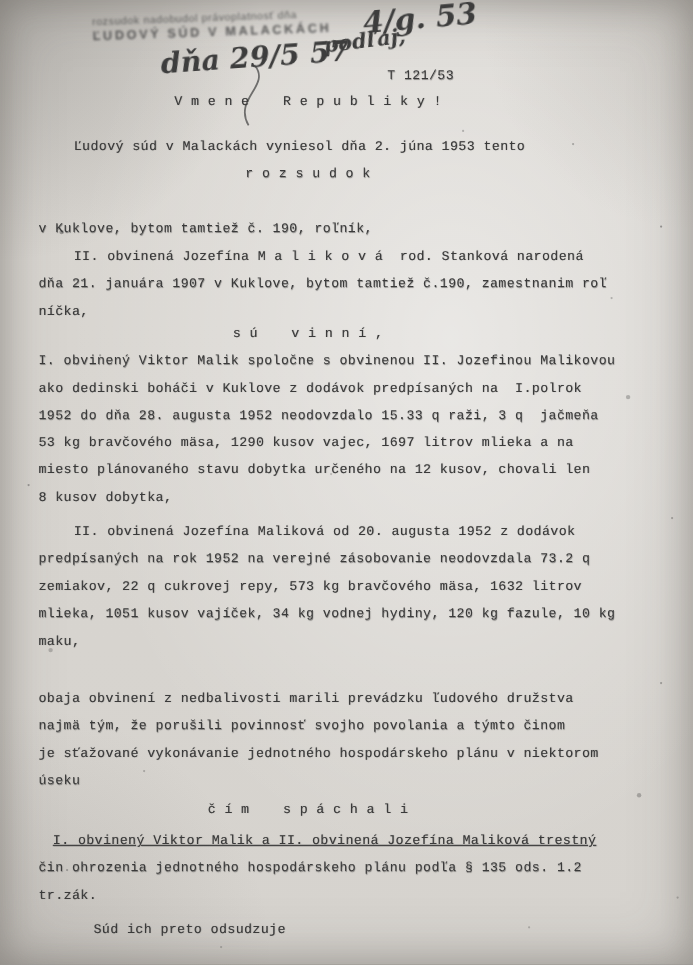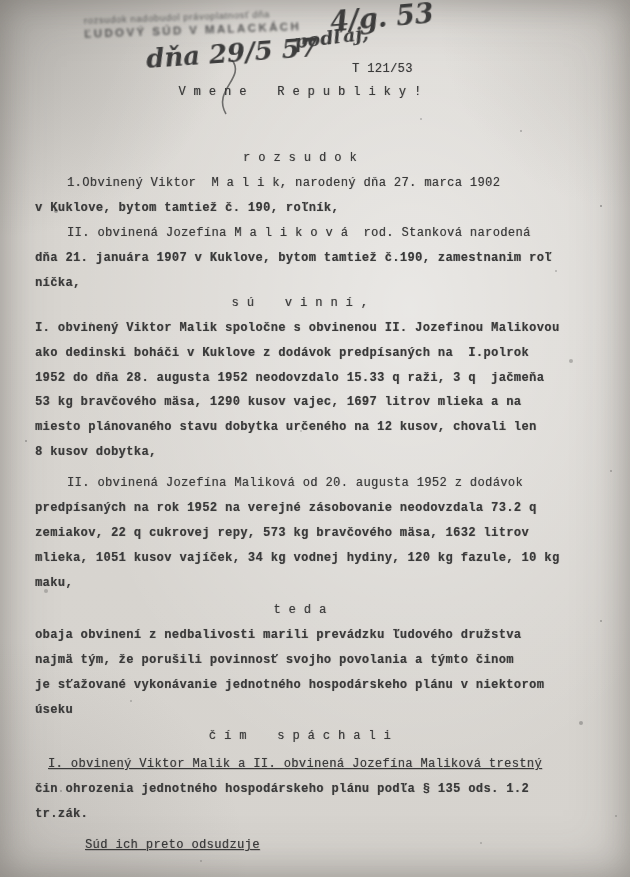--- a/index.html
+++ b/index.html
@@ -27,25 +27,25 @@
       130px 700px 0 0 rgba(60,60,60,.30), 580px 722px 0 1px rgba(60,60,60,.32),
       330px 762px 0 0 rgba(60,60,60,.30), 60px 790px 0 0 rgba(60,60,60,.36),
       615px 815px 0 0 rgba(60,60,60,.30), 200px 860px 0 0 rgba(60,60,60,.28),
       420px 118px 0 0 rgba(60,60,60,.30), 300px 430px 0 0 rgba(60,60,60,.25),
       555px 270px 0 0 rgba(60,60,60,.30), 480px 842px 0 0 rgba(60,60,60,.28);}
   .line{
     position:absolute;font-size:12px;color:#3a3a3a;letter-spacing:.4px;
     white-space:pre;text-shadow:.4px .4px .7px rgba(45,45,45,.5);
     filter:blur(.25px);
   }
-  .l{left:35px;font-weight:bold;}
+  .l{left:35px;}
   .ind{left:67px;}
   .ind2{left:48px;text-decoration:underline;}
-  .ind3{left:85px;text-decoration:underline;}
-  .c{left:0;width:560px;text-align:center;margin-left:20px;}
+  .ind3{left:85px;}
+  .c{left:0;width:560px;text-align:center;}
   .stamp{position:absolute;left:84px;top:11px;transform:rotate(-2deg);
     color:#4b4b4b;filter:blur(.8px);font-family:"Liberation Sans",sans-serif;}
   .stamp .s1{font-size:9.5px;letter-spacing:.6px;opacity:.85;}
   .stamp .s2{font-size:11.5px;font-weight:bold;letter-spacing:2.4px;margin-top:2px;opacity:.9;}
   .hw{position:absolute;font-family:"DejaVu Serif",serif;font-style:italic;
     font-weight:bold;color:#3d3d3d;filter:blur(.45px);white-space:pre;}
   .hw1{left:330px;top:2px;font-size:27px;transform:rotate(-5deg);}
   .hw2{left:294px;top:26px;font-size:19px;transform:rotate(-7deg);}
   .hw3{left:146px;top:38px;font-size:26px;transform:rotate(-4deg);}
   .case{left:352px;top:62px;}
@@ -67,39 +67,38 @@
   <div class="hw hw2">podľaj,</div>
   <div class="hw hw3">dňa 29/5 57</div>
 
   <svg class="penstroke" width="80" height="60">
     <path d="M42,2 C56,20 22,32 36,56" stroke="#3f3f3f" stroke-width="1.6" fill="none" opacity="0.7"></path>
   </svg>
 
   <div class="line case">T 121/53</div>
 
   <div class="line c" style="top:85px">V m e n e    R e p u b l i k y !</div>
+  <div class="line ind" style="top:126px">Ľudový súd v Malackách vyniesol dňa 2. júna 1953 tento</div>
   <div class="line c" style="top:151px">r o z s u d o k</div>
-  <div class="line ind" style="top:176px">1.Obvinený Viktor  M a l i k, narodený dňa 27. marca 1902</div>
   <div class="line l" style="top:201px">v Kuklove, bytom tamtiež č. 190, roľník,</div>
   <div class="line ind" style="top:226px">II. obvinená Jozefína M a l i k o v á  rod. Stanková narodená</div>
   <div class="line l" style="top:251px">dňa 21. januára 1907 v Kuklove, bytom tamtiež č.190, zamestnanim roľ</div>
   <div class="line l" style="top:276px">níčka,</div>
   <div class="line l" style="top:321px">I. obvinený Viktor Malik spoločne s obvinenou II. Jozefinou Malikovou</div>
   <div class="line c" style="top:296px">s ú    v i n n í ,</div>
   <div class="line l" style="top:346px">ako dedinski boháči v Kuklove z dodávok predpísaných na  I.polrok</div>
   <div class="line l" style="top:371px">1952 do dňa 28. augusta 1952 neodovzdalo 15.33 q raži, 3 q  jačmeňa</div>
   <div class="line l" style="top:395px">53 kg bravčového mäsa, 1290 kusov vajec, 1697 litrov mlieka a na</div>
   <div class="line l" style="top:420px">miesto plánovaného stavu dobytka určeného na 12 kusov, chovali len</div>
   <div class="line l" style="top:445px">8 kusov dobytka,</div>
   <div class="line ind" style="top:476px">II. obvinená Jozefína Maliková od 20. augusta 1952 z dodávok</div>
   <div class="line l" style="top:501px">predpísaných na rok 1952 na verejné zásobovanie neodovzdala 73.2 q</div>
   <div class="line l" style="top:526px">zemiakov, 22 q cukrovej repy, 573 kg bravčového mäsa, 1632 litrov</div>
   <div class="line l" style="top:551px">mlieka, 1051 kusov vajíček, 34 kg vodnej hydiny, 120 kg fazule, 10 kg</div>
   <div class="line l" style="top:576px">maku,</div>
-  <div class="line c" style="top:603px">t e d a</div>
   <div class="line l" style="top:628px">obaja obvinení z nedbalivosti marili prevádzku ľudového družstva</div>
   <div class="line l" style="top:653px">najmä tým, že porušili povinnosť svojho povolania a týmto činom</div>
   <div class="line l" style="top:678px">je sťažované vykonávanie jednotného hospodárskeho plánu v niektorom</div>
   <div class="line l" style="top:703px">úseku</div>
   <div class="line c" style="top:729px">č í m    s p á c h a l i</div>
   <div class="line ind2" style="top:757px">I. obvinený Viktor Malik a II. obvinená Jozefína Maliková trestný</div>
   <div class="line l" style="top:782px">čin ohrozenia jednotného hospodárskeho plánu podľa § 135 ods. 1.2</div>
   <div class="line l" style="top:807px">tr.zák.</div>
   <div class="line ind3" style="top:838px">Súd ich preto odsudzuje</div>
 </div>

